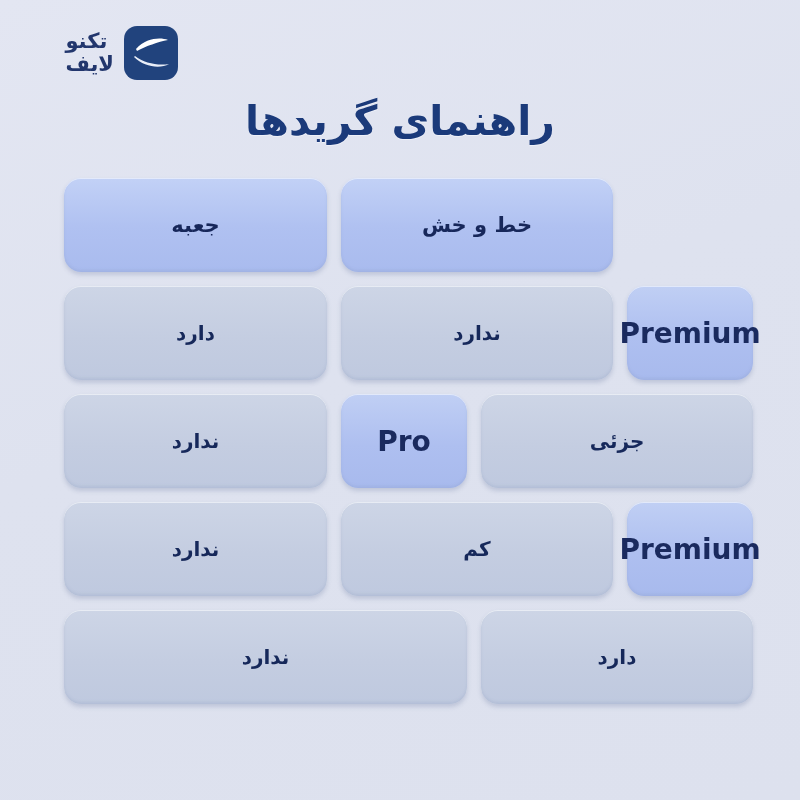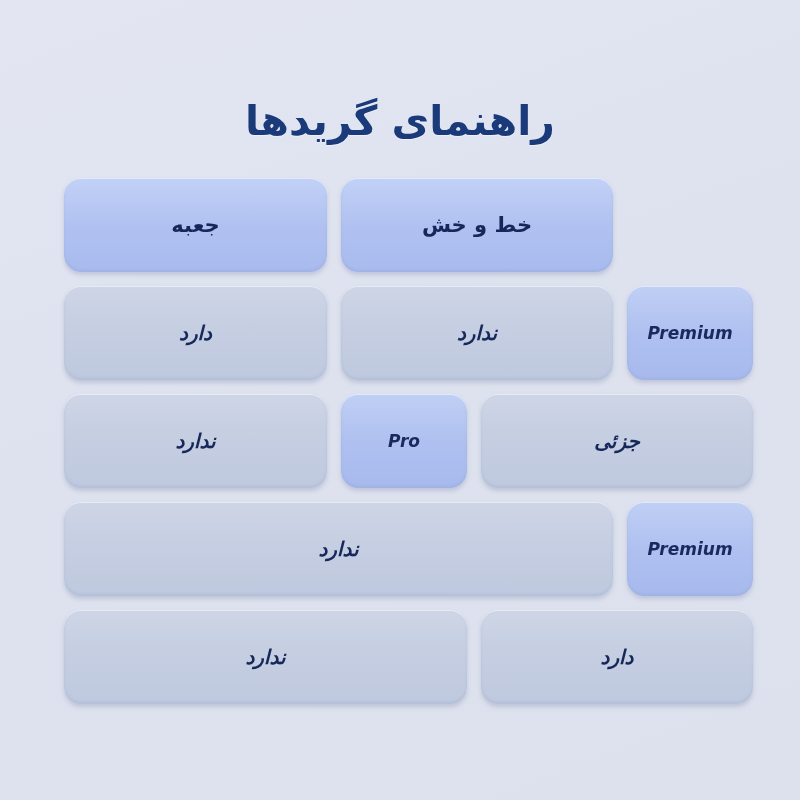--- a/index.html
+++ b/index.html
@@ -117,23 +117,22 @@
     box-shadow: 0 3px 4px rgba(120,133,170,0.30),
                 inset 0 1px 0 rgba(255,255,255,0.55),
                 inset 0 -2px 3px rgba(120,135,175,0.16);
   }
 
   
   .cell.grade {
     flex: 0 0 126px;
     width: 126px;
     background: linear-gradient(180deg, #c0cff4 0%, #aebff0 55%, #a8baed 100%);
-    font-style: italic;
-    font-weight: 700;
-    font-size: 17px;
+    font-weight: 700;
+    font-size: 28px;
     color: #1a2a5e;
     direction: ltr;
   }
 
   
   .cell.col-mid {
     flex: 0 0 272px;
     width: 272px;
   }
   
@@ -145,36 +144,47 @@
   .cell.head {
     background: linear-gradient(180deg, #c2d1f6 0%, #b0c1f1 52%, #a9bbee 100%);
     color: #17275a;
     font-size: 21px;
   }
 
   
   .cell.data {
     background: linear-gradient(180deg, #cdd5e6 0%, #c4cde1 55%, #bfc9df 100%);
     color: #16285a;
-    font-style: italic;
   }
 
   
   .cell.spacer {
     flex: 0 0 126px;
     width: 126px;
     background: transparent;
     box-shadow: none;
   }
 </style>
 </head>
 <body>
 
 <div class="canvas">
 
+  <div class="brand">
+    <div class="brand-mark">
+      <svg width="54" height="54" viewBox="0 0 54 54" aria-hidden="true">
+        <path class="swoosh-top" d="M12 23 C 22 12, 36 11, 44 14 C 34 16, 22 20, 13 25 Z" fill="#ffffff"></path>
+        <path class="swoosh-bot" d="M10 31 C 20 41, 36 43, 45 38 C 34 40, 20 37, 11 30 Z" fill="#e9eef8"></path>
+      </svg>
+    </div>
+    <div class="brand-wordmark">
+      <span class="brand-line">تکنو</span>
+      <span class="brand-line second">لایف</span>
+    </div>
+  </div>
 
   <div class="page-title">راهنمای گریدها</div>
 
   <div class="grid-table">
 
     <div class="grid-row header-row">
       <div class="cell spacer"></div>
       <div class="cell head col-mid">خط و خش</div>
       <div class="cell head col-left">جعبه</div>
     </div>
@@ -186,20 +196,21 @@
     </div>
 
     <div class="grid-row">
       <div class="cell data col-mid">جزئی</div>
       <div class="cell grade">Pro</div>
       <div class="cell data col-left">ندارد</div>
     </div>
 
     <div class="grid-row">
       <div class="cell grade">Premium</div>
+      <div class="cell data col-mid">کم</div>
       <div class="cell data col-left">ندارد</div>
     </div>
 
     <div class="grid-row">
       <div class="cell data col-mid">دارد</div>
       <div class="cell data col-left">ندارد</div>
     </div>
 
   </div>
 </div>

